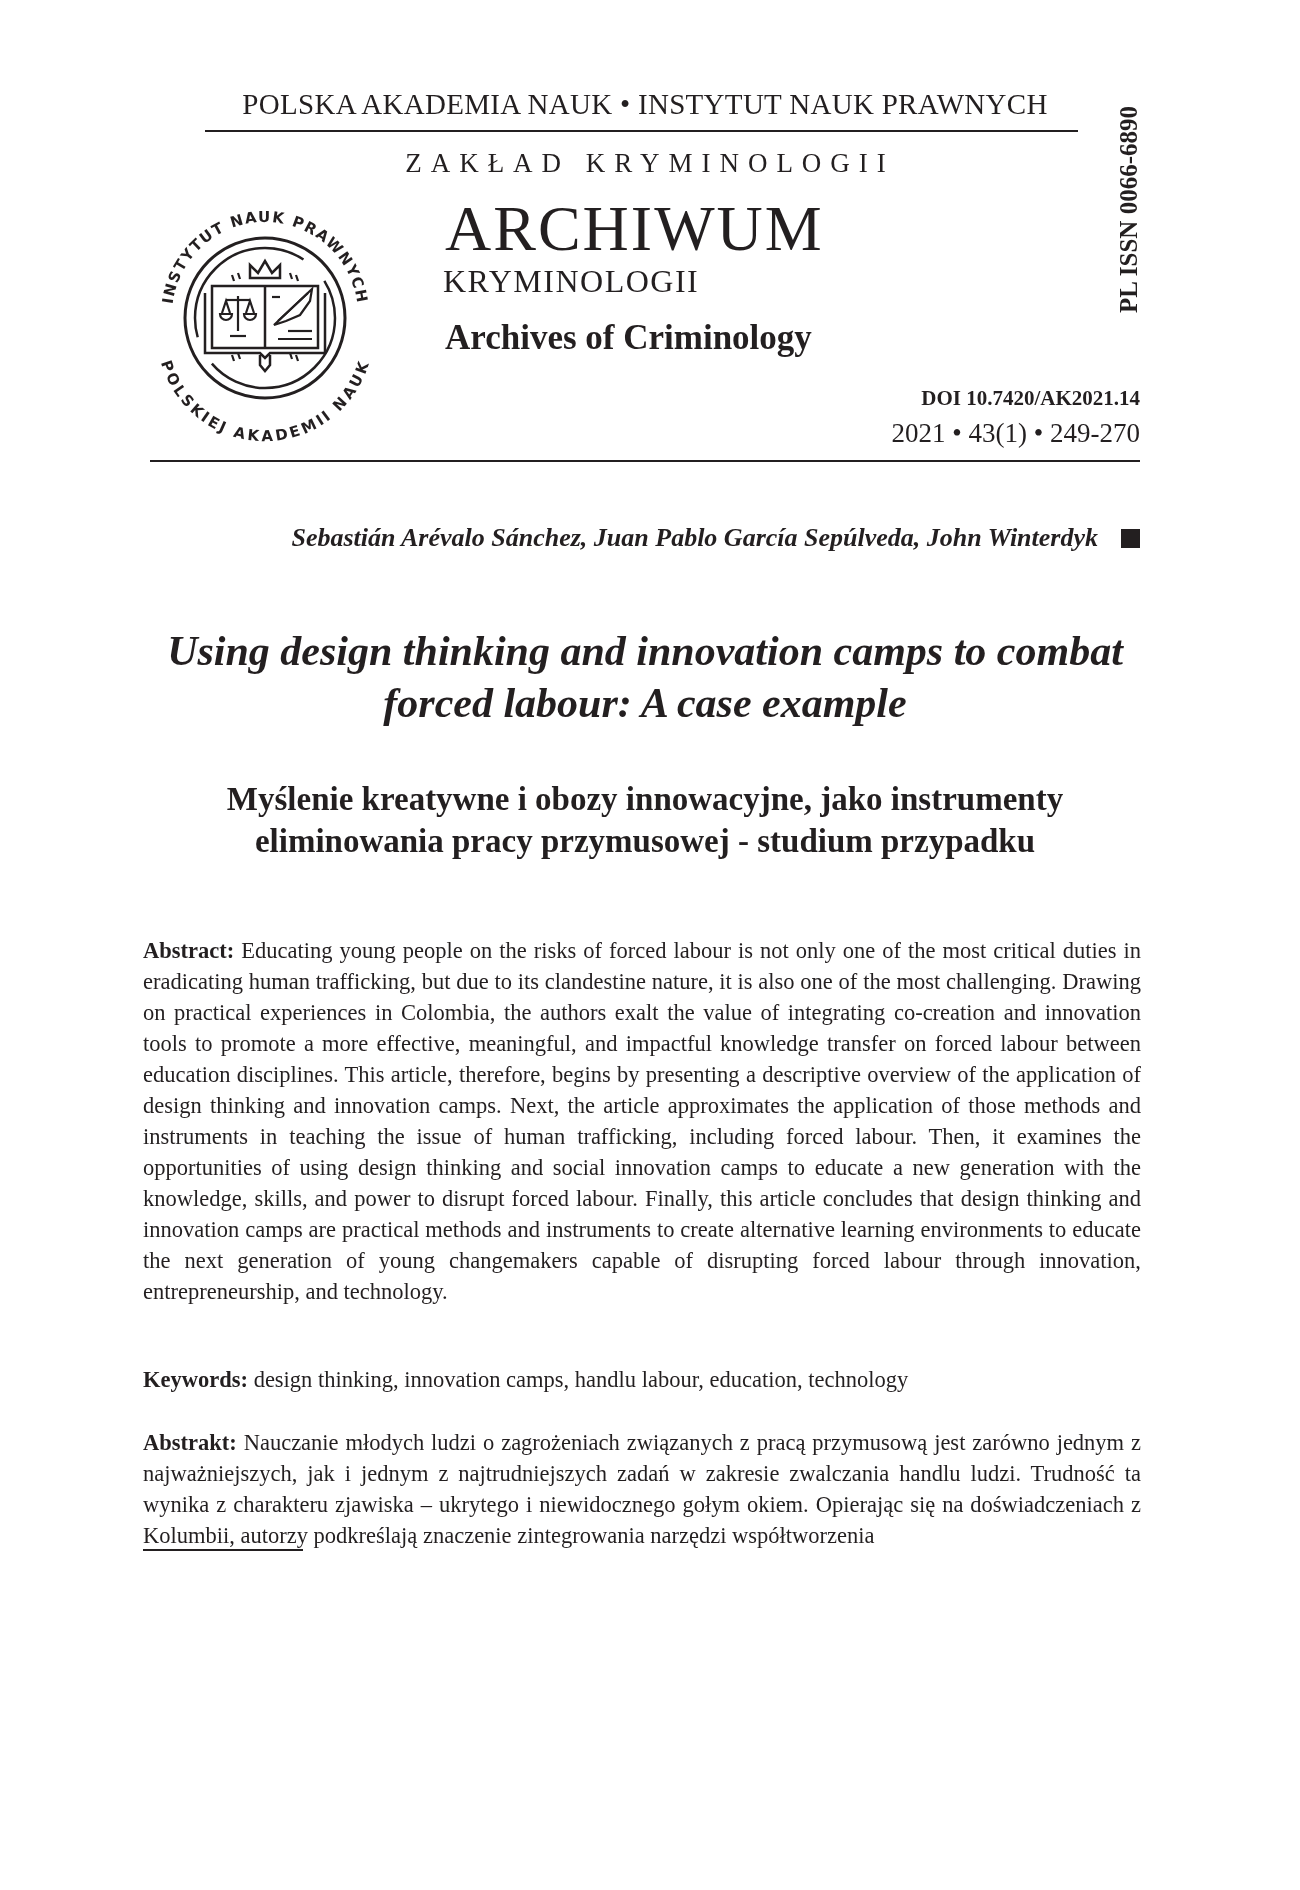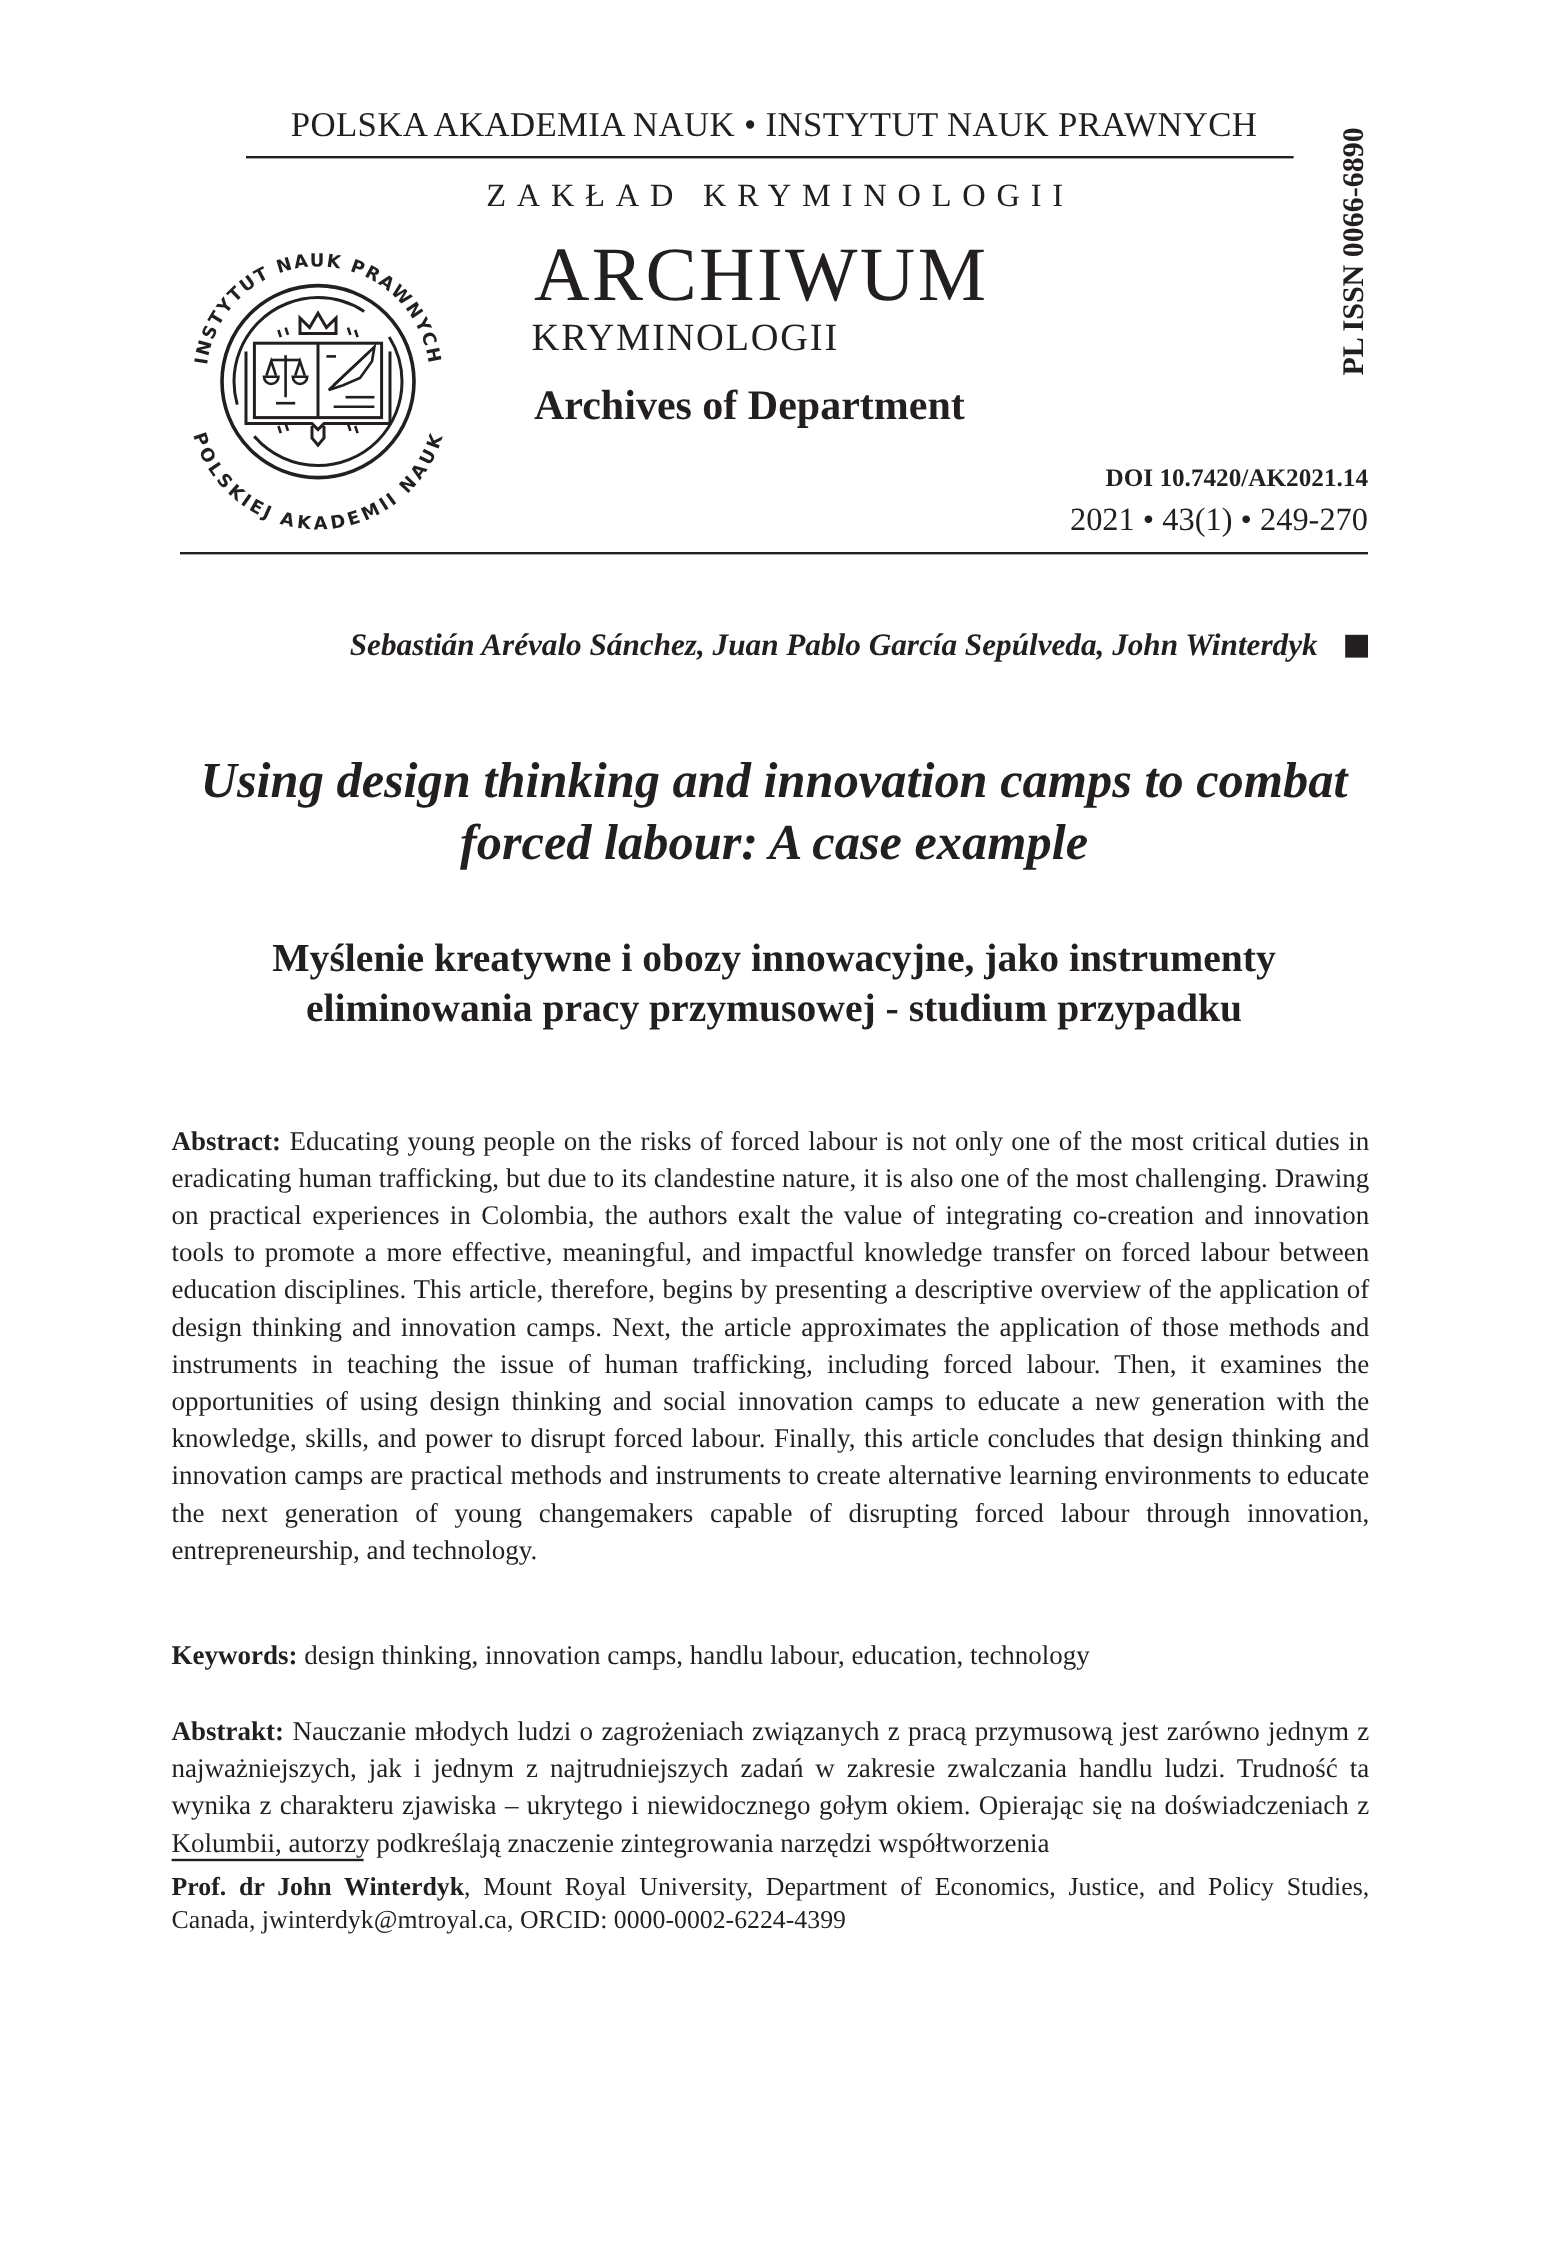--- a/index.html
+++ b/index.html
@@ -125,21 +125,21 @@
       <line x1="128" y1="138" x2="158" y2="110"></line>
       <line x1="122" y1="114" x2="130" y2="114"></line>
       <line x1="138" y1="148" x2="162" y2="148"></line>
       <line x1="128" y1="156" x2="162" y2="156"></line>
     </g>
   </svg>
 </div>
 
 <div class="abs j-title1">ARCHIWUM</div>
 <div class="abs j-title2">KRYMINOLOGII</div>
-<div class="abs j-title3">Archives of Department</div>
+<div class="abs j-title3">Archives of Criminology</div>
 
 <div class="abs issn-wrap">
   <span>PL ISSN 0066-6890</span>
 </div>
 
 <div class="abs doi">DOI 10.7420/AK2021.14</div>
 <div class="abs issue">2021 • 43(1) • 249-270</div>
 <div class="abs mid-rule"></div>
 
 <div class="abs authors">
@@ -160,16 +160,13 @@
   <span>design thinking, innovation camps, handlu labour, education, technology</span>
 </div>
 
 <div class="abs body-text abstract-pl">
   <b>Abstrakt:</b>
   <span>Nauczanie młodych ludzi o zagrożeniach związanych z pracą przymusową jest zarówno jednym z najważniejszych, jak i jednym z najtrudniejszych zadań w zakresie zwalczania handlu ludzi. Trudność ta wynika z charakteru zjawiska – ukrytego i  niewidocznego gołym okiem. Opierając się na doświadczeniach z Kolumbii, autorzy podkreślają znaczenie zintegrowania narzędzi współtworzenia</span>
 </div>
 
 <div class="abs fn-rule"></div>
 <div class="abs footnotes">
-  <p>
-    <b>Prof. dr John Winterdyk</b><span>, Mount Royal University, Department of Economics, Justice, and Policy Studies, Canada, jwinterdyk@mtroyal.ca, ORCID: 0000-0002-6224-4399</span>
-  </p>
 </div>
 
 </body></html>

